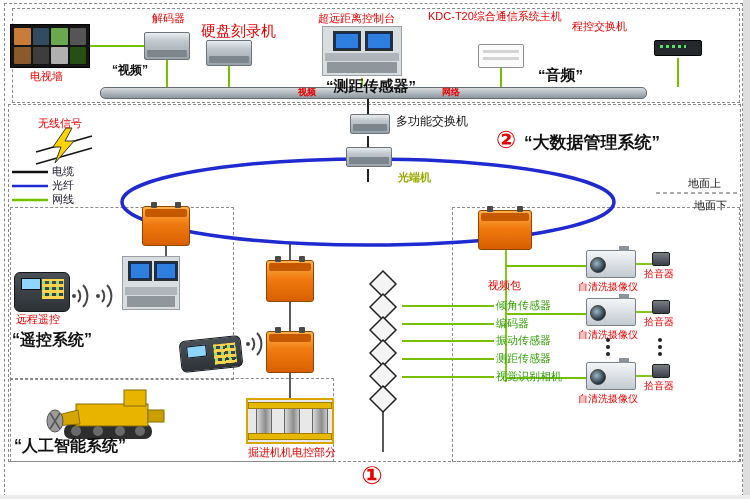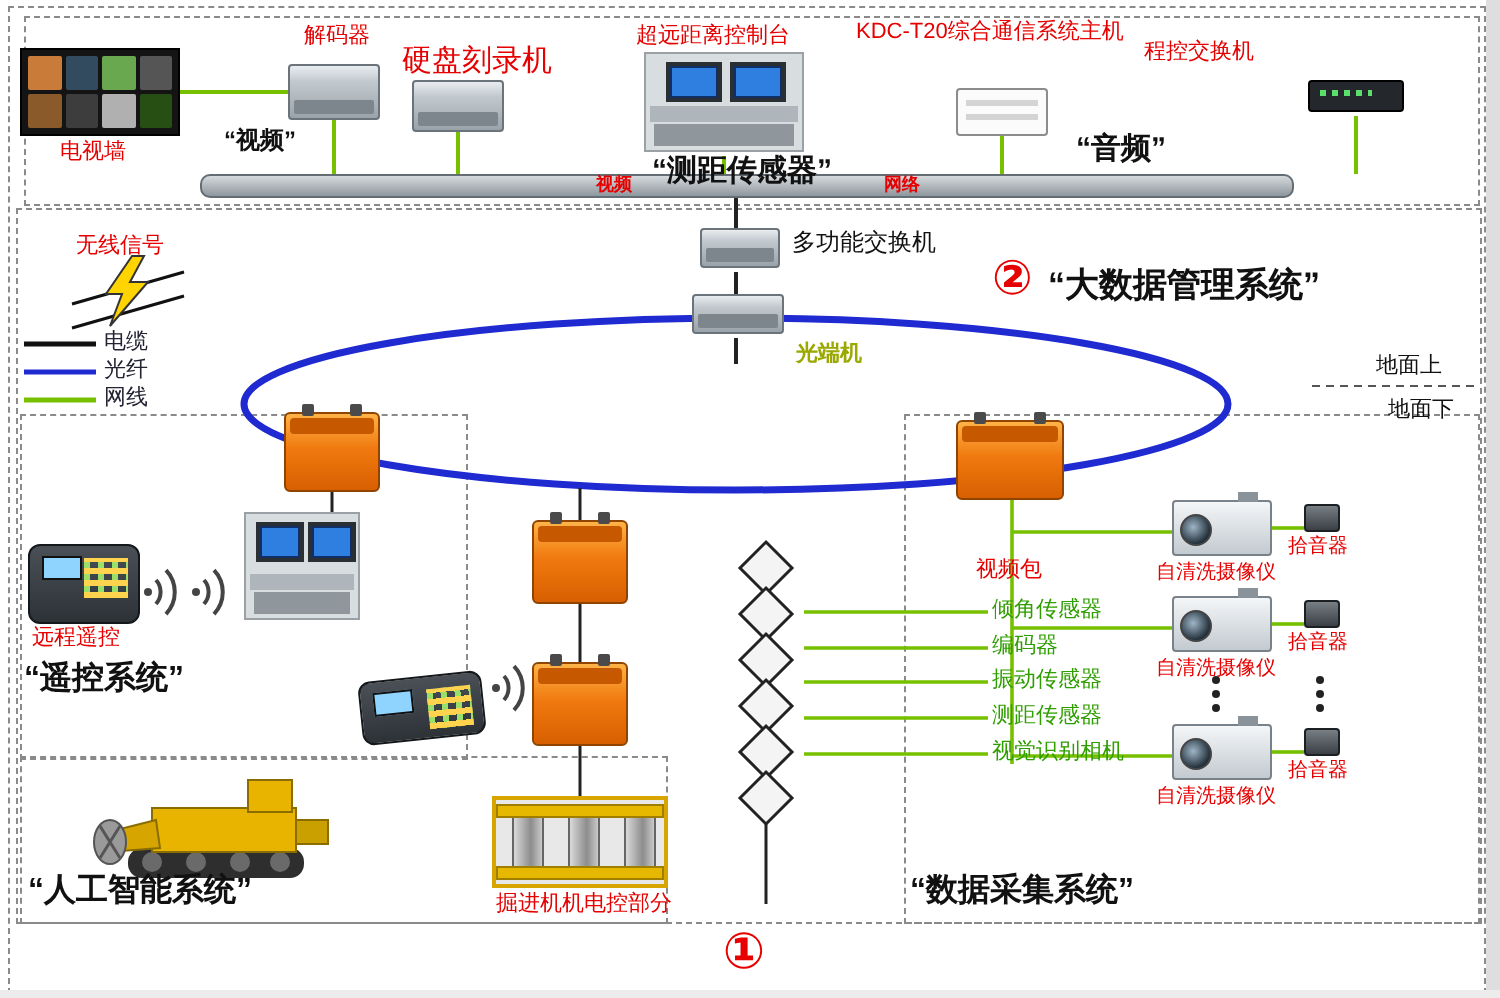--- a/index.html
+++ b/index.html
@@ -332,21 +332,20 @@
       <i></i>
       <i></i>
       <i></i>
     </div>
   <div class="vdots" style="left:658px;top:338px;">
       <i></i>
       <i></i>
       <i></i>
     </div>
 
-  <div class="lbl blk bold" style="left:455px;top:437px;font-size:16px;">“数据采集系统”</div>
 
   <div class="footer">
     <span class="red bold" style="font-size:25px;">①</span>
   </div>
 
   <div class="shadow-r"></div>
   <div class="shadow-b"></div>
 </div>
 
 </body></html>

